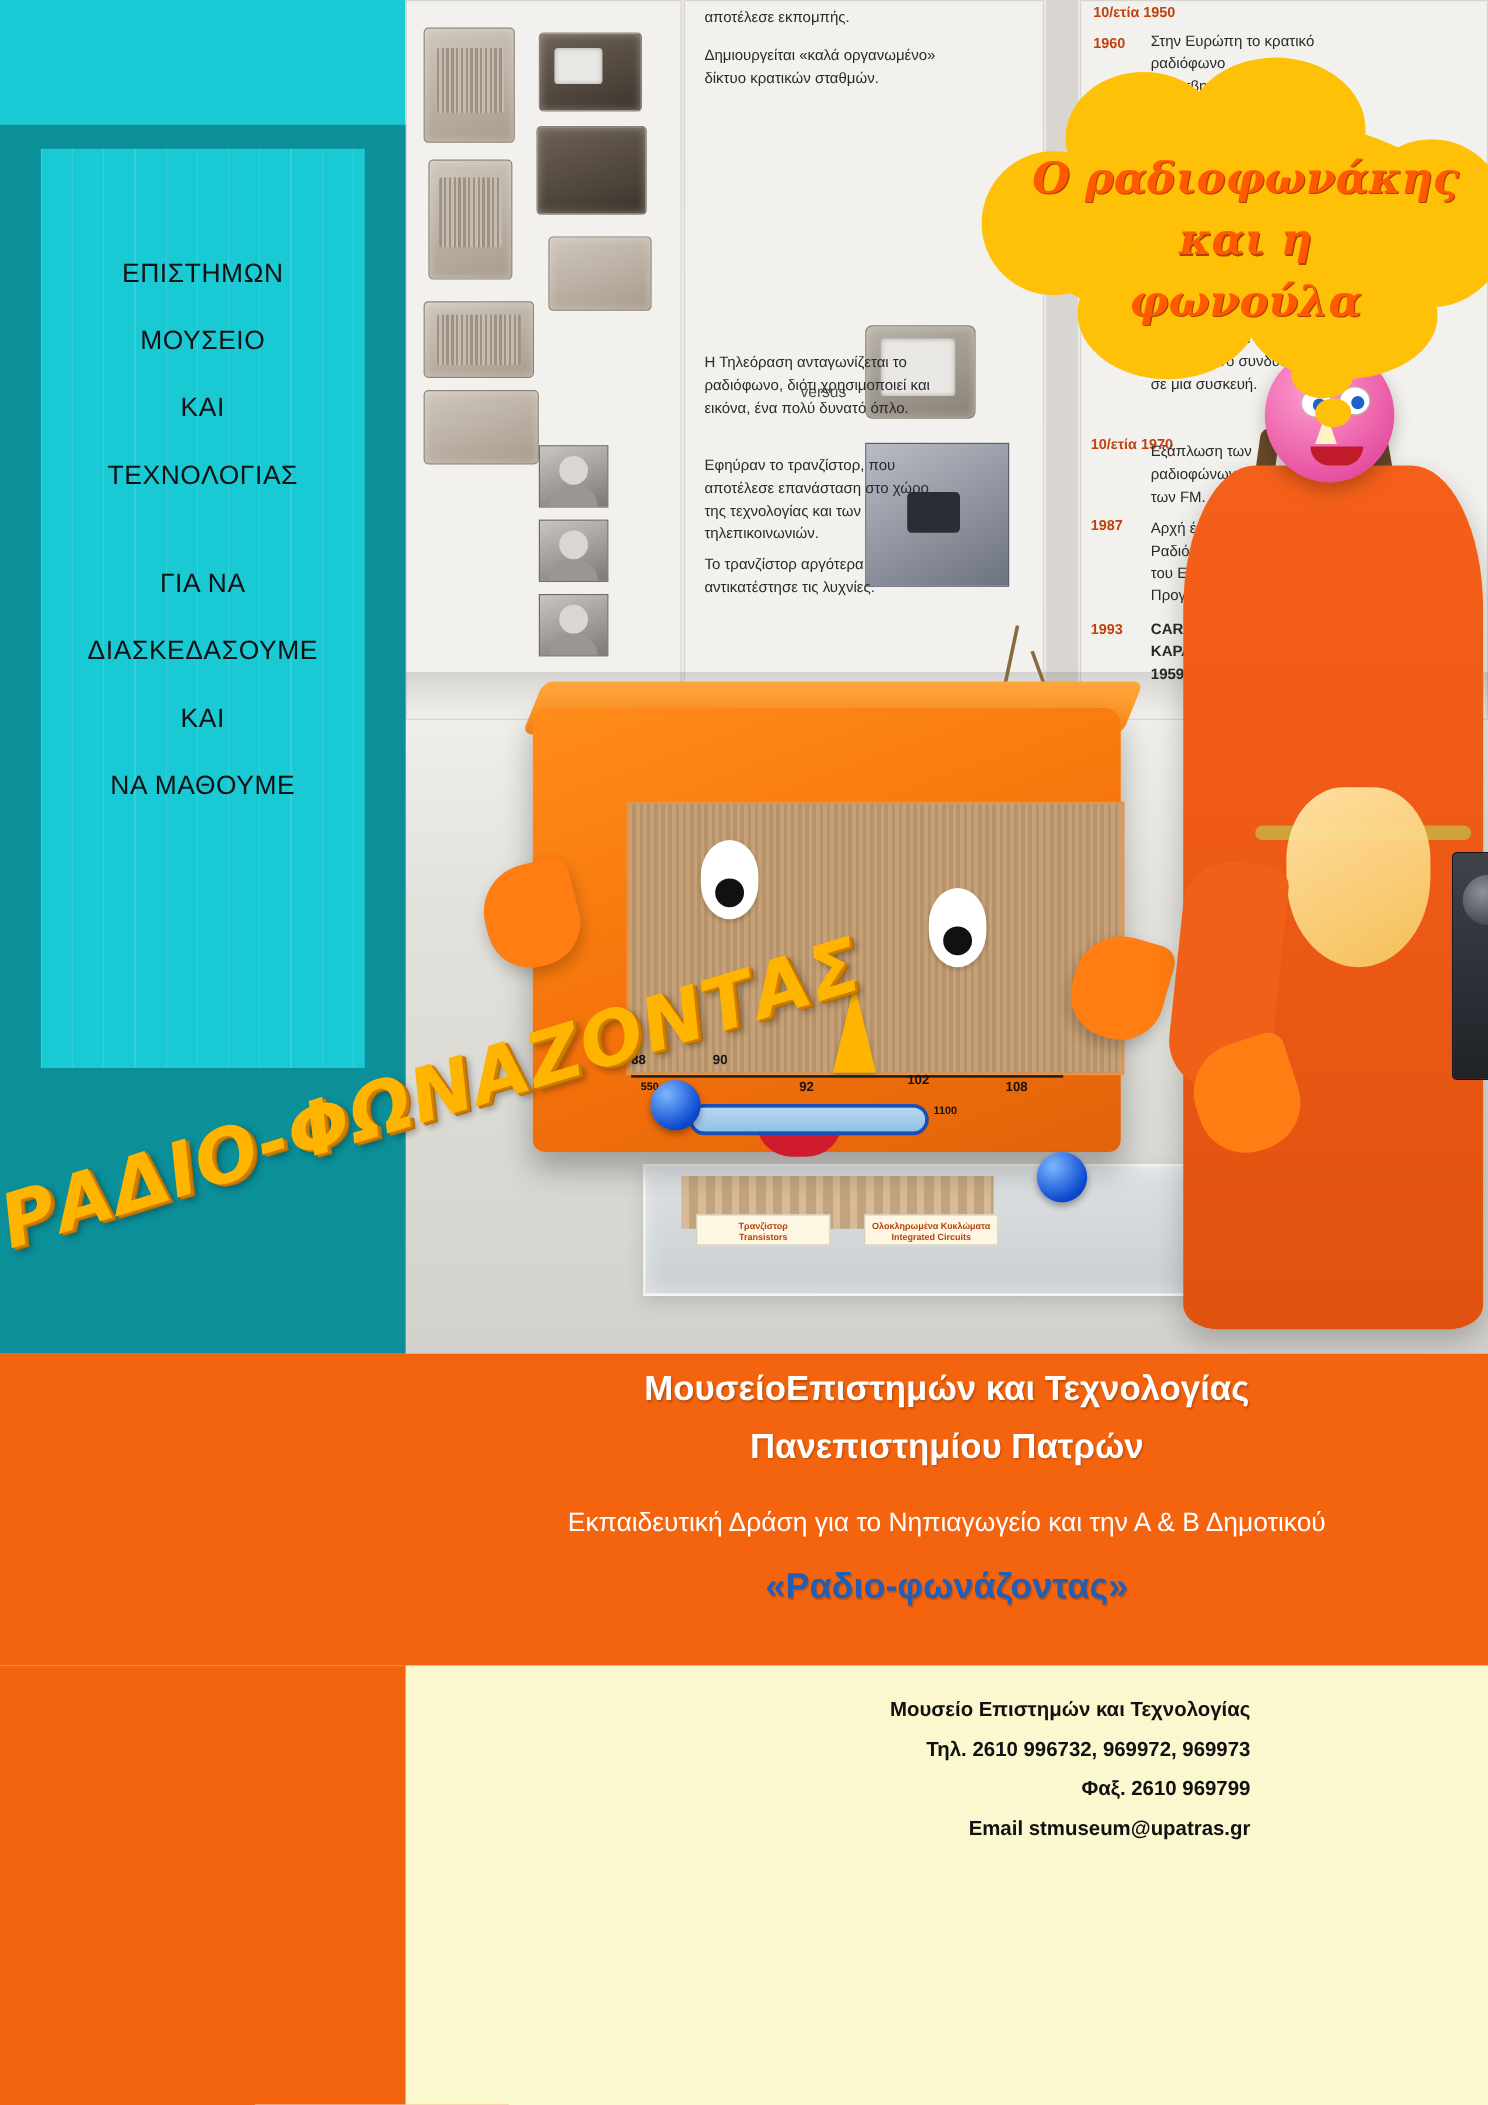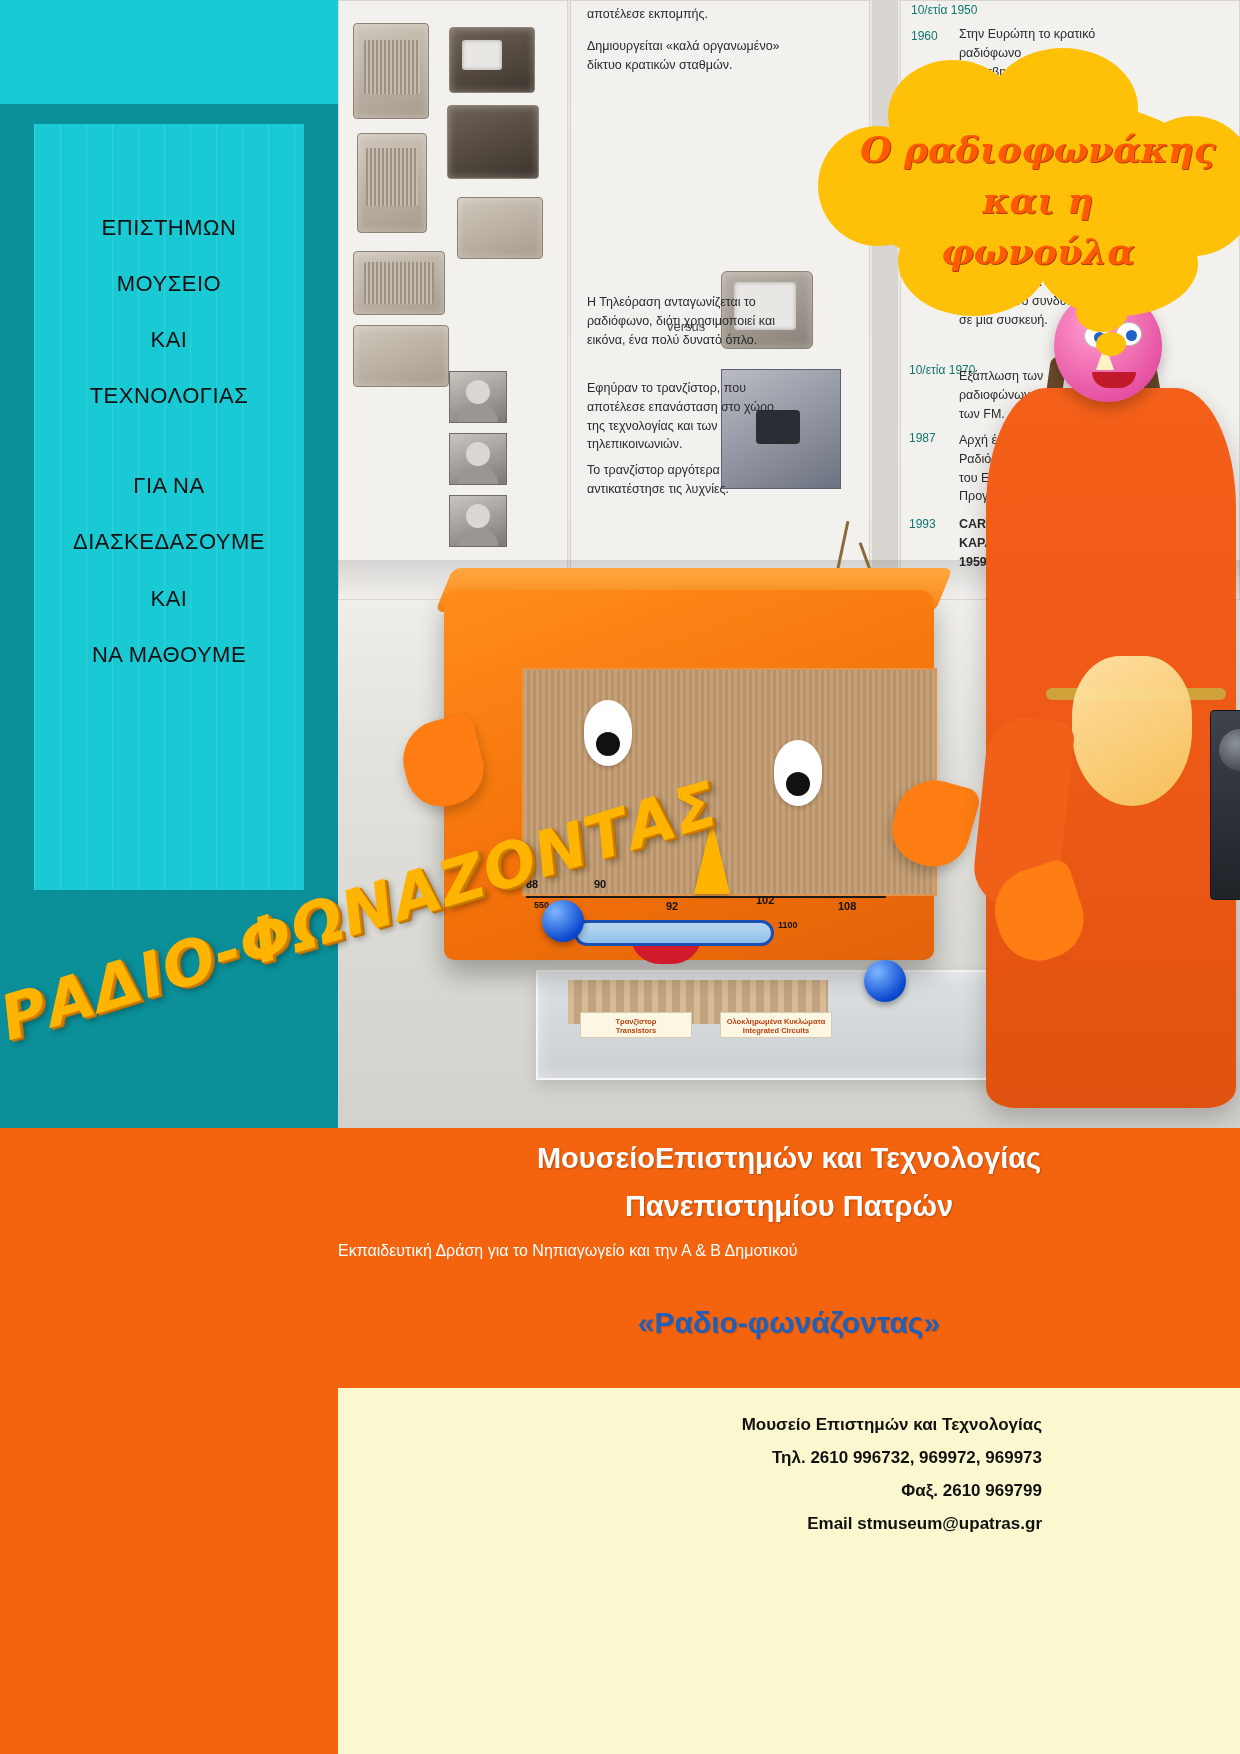--- a/index.html
+++ b/index.html
@@ -68,21 +68,21 @@
     transform:translateX(-50%); border-radius:18px 18px 0 0;
     background:#9a9793;
   }
 
   .panel-text {
     position: absolute;
     font-size: 12.5px; line-height: 1.5; color: #2a2a2a;
     font-family: "Liberation Sans", sans-serif;
   }
   .year {
-    color: #0f766e; font-weight: 400; font-size: 12px;
+    color: #c2410c; font-weight: 700; font-size: 12px;
   }
   .versus{
     position:absolute; font-size:13px; color:#4a4a4a;
   }
 
   
   .chip-photo{
     position:absolute; left:812px; top:180px; width:78px; height:62px;
     background:linear-gradient(180deg,#b9cfe3,#7fa7c6);
     border:1px solid #6a8ca8;
@@ -357,22 +357,22 @@
     position:absolute; left:0; top:14px; width:902px; text-align:center;
     font-size:29px; font-weight:700; color:#fff;
     text-shadow: 1px 1px 2px rgba(0,0,0,.25);
   }
   .org-l2{
     position:absolute; left:0; top:62px; width:902px; text-align:center;
     font-size:29px; font-weight:700; color:#fff;
     text-shadow: 1px 1px 2px rgba(0,0,0,.25);
   }
   .org-l3{
-    position:absolute; left:0; top:114px; width:902px; 
-    font-size:16px; color:#fff;
+    position:absolute; left:0; top:128px; width:902px; text-align:center;
+    font-size:22px; color:#fff;
   }
   .org-l4{
     position:absolute; left:0; top:178px; width:902px; text-align:center;
     font-size:30px; font-weight:700; color:#1f5fb8;
     text-shadow: 1px 1px 1px rgba(0,0,0,.18);
   }
 
   
   .footer{
     position:absolute; left:0; top:1388px; width:1240px; height:366px;

